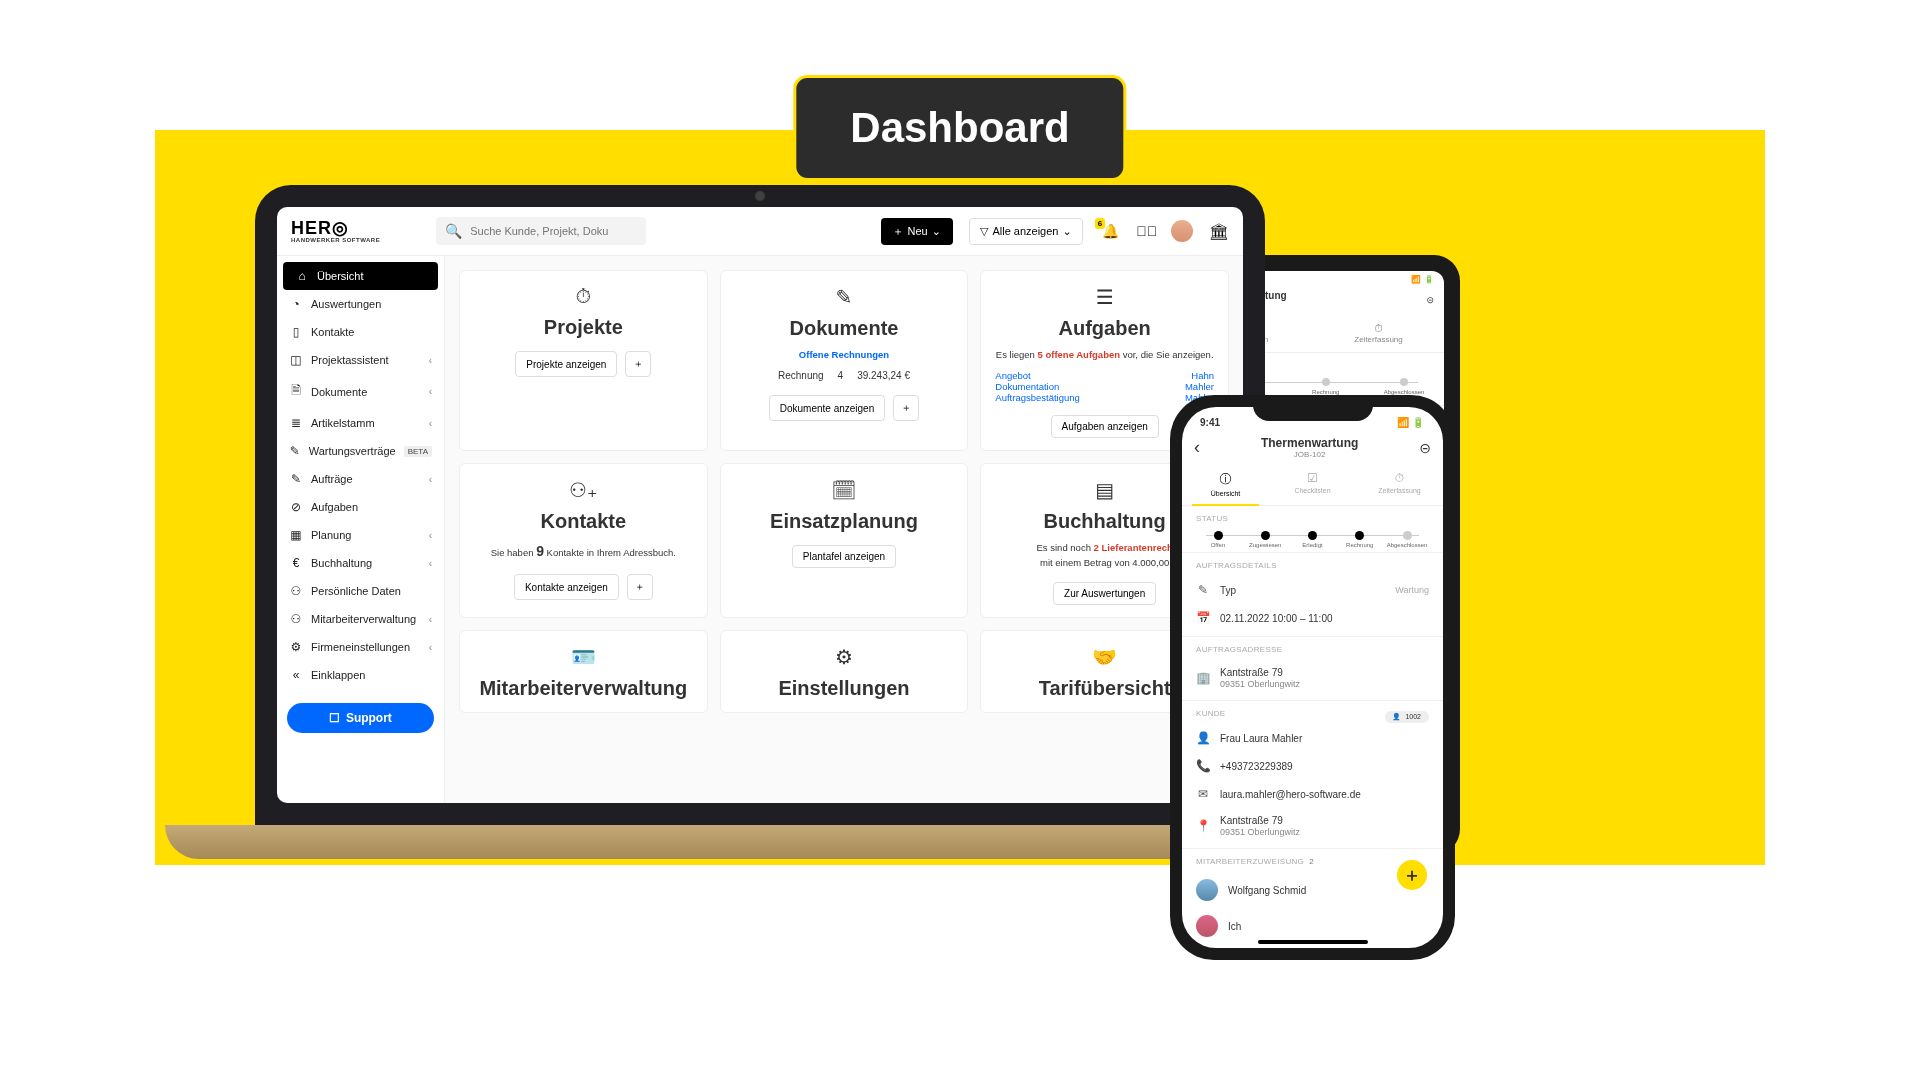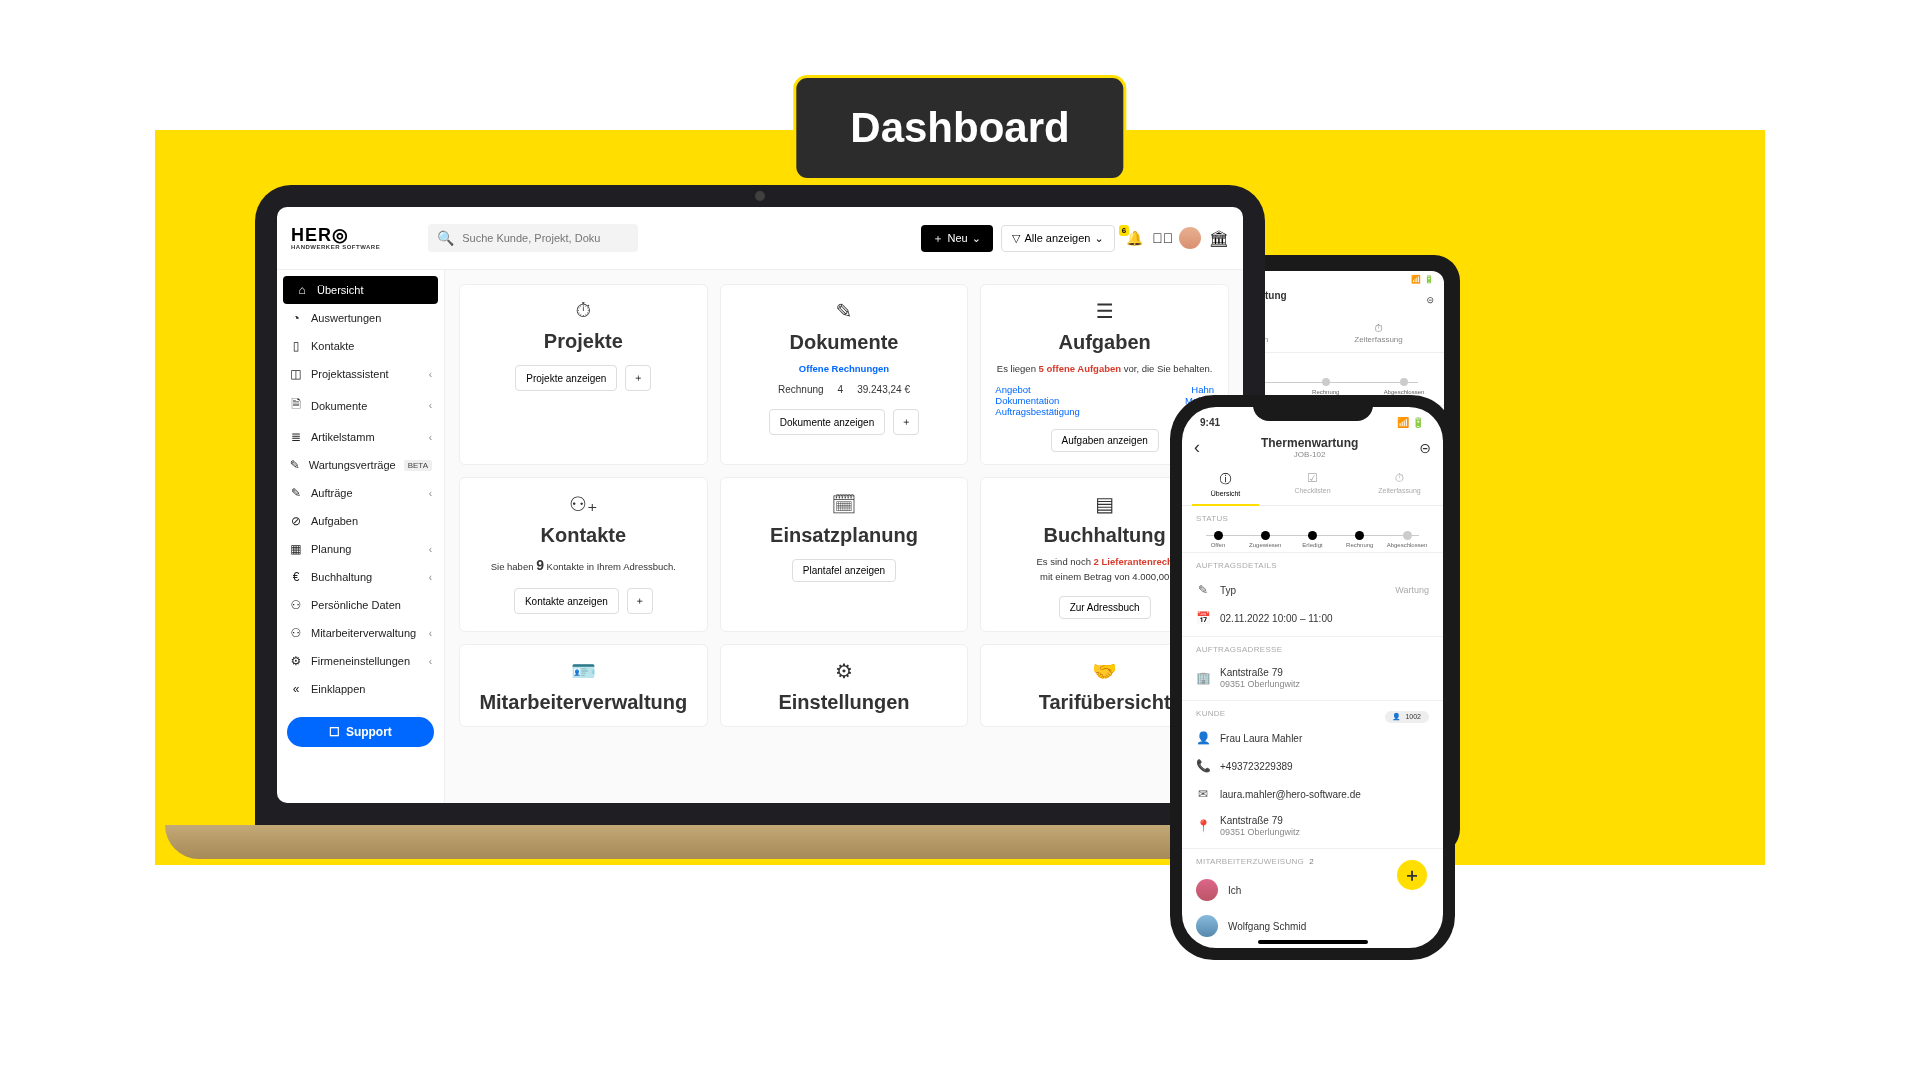--- a/index.html
+++ b/index.html
@@ -9,21 +9,21 @@
 
 .badge { position: absolute; top: 75px; left: 50%; transform: translateX(-50%); background: #2c2c2c; color: #fff; font-size: 42px; font-weight: 700; padding: 26px 54px; border-radius: 14px; border: 3px solid #ffde00; z-index: 50; }
 
 
 .laptop { position: absolute; top: 185px; left: 255px; width: 1010px; height: 640px; background: #1f1f23; border-radius: 36px 36px 0 0; padding: 22px; z-index: 5; }
 .laptop-screen { width: 100%; height: 100%; background: #fff; border-radius: 10px; overflow: hidden; display: flex; flex-direction: column; }
 .laptop-base { position: absolute; bottom: -34px; left: -90px; right: -90px; height: 34px; background: linear-gradient(#c3a977,#a68a57); border-radius: 0 0 50px 50px; }
 .notch-top { position: absolute; top:0; left:50%; transform:translateX(-50%); width: 10px; height: 10px; background:#404040; border-radius:50%; margin-top:6px;}
 
 
-.topbar { display:flex; align-items:center; padding: 17px 14px; border-bottom:1px solid #eee; gap:8px;}
+.topbar { display:flex; align-items:center; padding: 10px 14px; border-bottom:1px solid #eee; gap:16px;}
 .logo { font-weight:900; font-size:18px; letter-spacing:1px; display:flex; flex-direction:column; line-height:1;}
 .logo-sub{ font-size:6px; font-weight:600; letter-spacing:0.5px; color:#333;}
 .search-wrap{ margin-left:40px; background:#f3f3f3; border-radius:4px; padding:6px 10px; display:flex; align-items:center; gap:8px; width:210px;}
 .search-wrap input{ border:none; background:transparent; font-size:11px; outline:none; width:100%;}
 .topbar-spacer{flex:1;}
 .btn-neu{ background:#000; color:#fff; border-radius:4px; padding:6px 12px; font-size:11px; display:flex; align-items:center; gap:4px;}
 .btn-filter{ border:1px solid #ddd; border-radius:4px; padding:6px 10px; font-size:11px; display:flex; align-items:center; gap:4px;}
 .bell-wrap{ position:relative; padding:0 4px;}
 .bell-badge{ position:absolute; top:-4px; left:-4px; background:#ffde00; color:#000; font-size:8px; font-weight:700; border-radius:3px; padding:1px 3px;}
 .icon-sm{ width:16px; height:16px; display:inline-flex; align-items:center; justify-content:center; font-size:14px;}
@@ -248,21 +248,21 @@
             <div class="card-actions">
               <button class="card-btn">Dokumente anzeigen</button>
               <button class="card-btn plus">＋</button>
             </div>
           </div>
 
           <div class="card">
             <div class="card-iconrow">☰</div>
             <h3>Aufgaben</h3>
             <div class="card-body">
-              <span>Es liegen </span><span class="highlight-red">5 offene Aufgaben</span><span> vor, die Sie behalten.</span>
+              <span>Es liegen </span><span class="highlight-red">5 offene Aufgaben</span><span> vor, die Sie anzeigen.</span>
             </div>
             <div class="links-split">
               <div class="col">
                 <span>Angebot</span>
                 <span>Dokumentation</span>
                 <span>Auftragsbestätigung</span>
               </div>
               <div class="col r">
                 <span>Hahn</span>
                 <span>Mahler</span>
@@ -295,21 +295,21 @@
           </div>
 
           <div class="card">
             <div class="card-iconrow">▤</div>
             <h3>Buchhaltung</h3>
             <div class="card-body">
               <span>Es sind noch </span><span class="highlight-red">2 Lieferantenrech</span><br>
               <span>mit einem Betrag von 4.000,00</span>
             </div>
             <div class="card-actions">
-              <button class="card-btn">Zur Adressbuch</button>
+              <button class="card-btn">Zur Auswertungen</button>
             </div>
           </div>
 
           <div class="card">
             <div class="card-iconrow">🪪</div>
             <h3>Mitarbeiterverwaltung</h3>
           </div>
           <div class="card">
             <div class="card-iconrow">⚙</div>
             <h3>Einstellungen</h3>
@@ -525,25 +525,25 @@
         </div>
       <div class="ph-row">
           <span class="ricon">📍</span>
           <span><span>Kantstraße 79</span><br><span style="color:#888;font-size:9px">09351 Oberlungwitz</span></span>
         </div>
     </div>
     <div class="ph-divider"></div>
     <div class="ph-section">
       <div class="ph-label"><span>MITARBEITERZUWEISUNG</span>&nbsp;&nbsp;<span style="color:#777">2</span></div>
       <div class="ph-row">
+          <span class="av2"></span>
+          <span>Wolfgang Schmid</span>
+        </div>
+      <div class="ph-row">
           <span class="av"></span>
           <span>Ich</span>
-        </div>
-      <div class="ph-row">
-          <span class="av2"></span>
-          <span>Wolfgang Schmid</span>
         </div>
     </div>
 
     <div class="fab-y" style="bottom:58px;right:16px">＋</div>
     <div class="ph-bottom"></div>
   </div>
 </div>
 
 </body></html>

